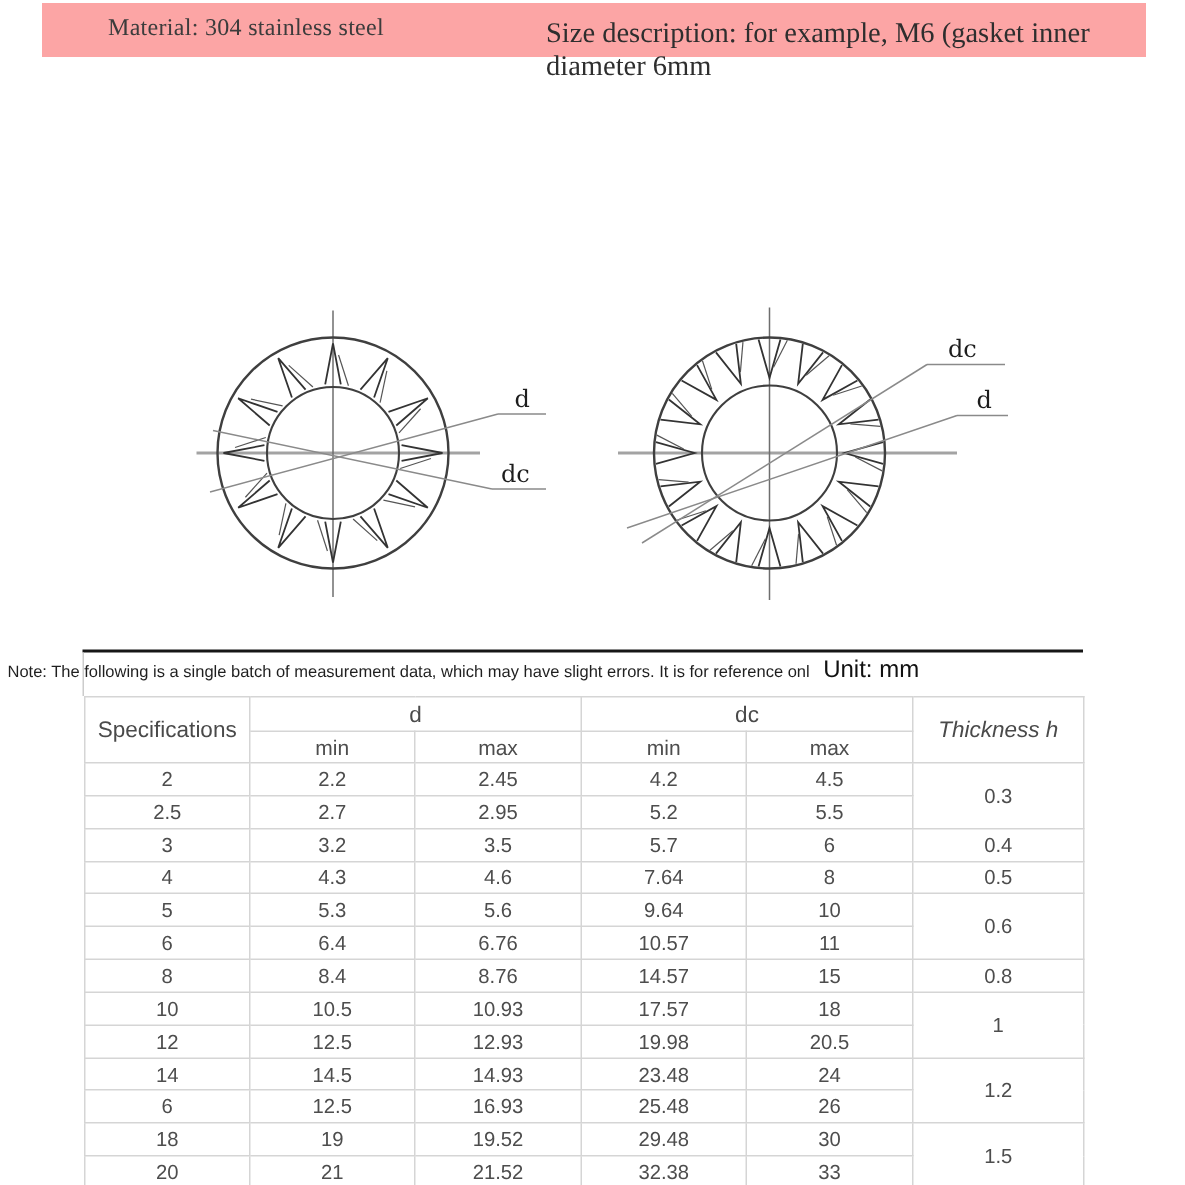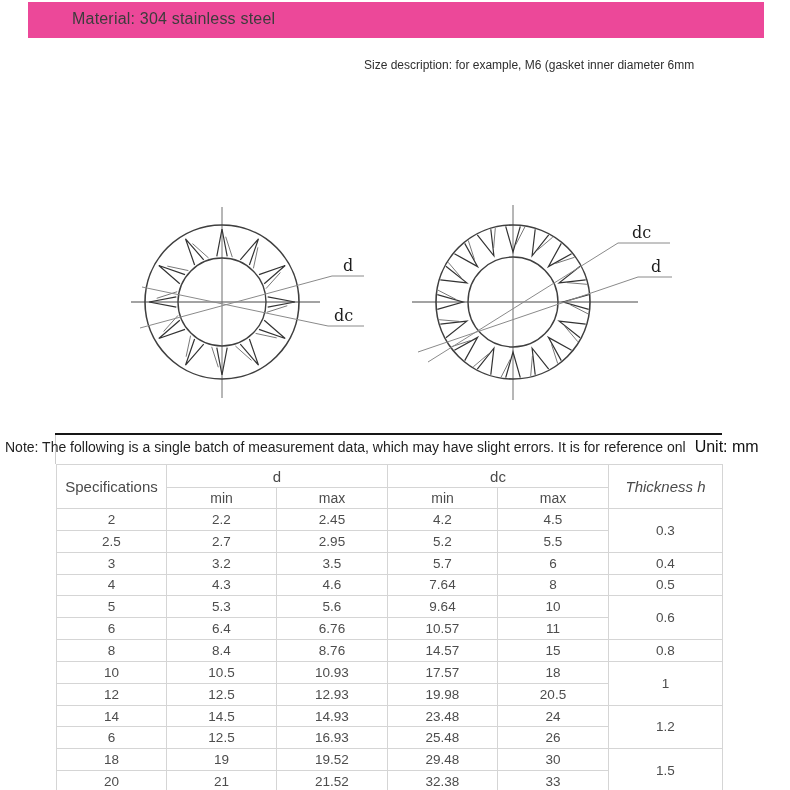--- a/index.html
+++ b/index.html
@@ -3,45 +3,46 @@
 <meta charset="utf-8">
 <style>
   html,body{margin:0;padding:0;}
   body{
     width:790px;height:790px;position:relative;background:#ffffff;
     font-family:"Liberation Sans", sans-serif;overflow:hidden;
   }
   
   .topbar{
     position:absolute;left:28px;top:2px;width:736px;height:36px;
-    background:#ec4899;
+    background:#fca5a5;
+    font-family:Liberation Serif, serif;
   }
   .topbar .material{
     position:absolute;left:44px;top:8px;font-size:16px;color:#3c3c3c;letter-spacing:.2px;
   }
   .topbar .sizedesc{
-    position:absolute;left:336px;top:10px;font-size:12px;color:#2e2e2e;margin-top:46px;
+    position:absolute;left:336px;top:10px;font-size:19px;color:#2e2e2e;
   }
   
   svg.drawing{position:absolute;left:0;top:0;pointer-events:none;}
   .circ{fill:none;stroke:#3f3f3f;stroke-width:1.6px;}
   .circ-inner{fill:none;stroke:#3f3f3f;stroke-width:1.4px;}
   .crosshair-h{stroke:#a3a3a3;stroke-width:2px;}
   .crosshair-v{stroke:#6e6e6e;stroke-width:1px;}
   .leader{stroke:#8a8a8a;stroke-width:1px;}
   .teeth path{stroke:#333;fill:none;stroke-width:1.2px;}
   .teeth line{stroke:#555;stroke-width:.8px;}
   .dim-label{font-family:"DejaVu Serif", serif;font-size:16px;fill:#1d1d1d;}
   
   .divider{position:absolute;left:55px;top:433px;width:667px;height:2px;background:#161616;}
   .divider-stub{position:absolute;left:55px;top:435px;width:1px;height:29px;background:#cccccc;}
   .noteline{
     position:absolute;left:5px;top:438px;display:flex;align-items:baseline;gap:9px;white-space:nowrap;
   }
-  .noteline .note{font-size:14px;color:#1f1f1f;}
+  .noteline .note{font-size:11px;color:#1f1f1f;}
   .noteline .unit{font-size:16px;color:#111;}
   
   table.spec{
     position:absolute;left:56px;top:464px;width:666px;
     border-collapse:collapse;table-layout:fixed;
     font-size:13.5px;color:#4d4d4d;
   }
   table.spec th,table.spec td{
     border:1px solid #d5d5d5;text-align:center;vertical-align:middle;
     font-weight:normal;padding:0;overflow:hidden;

